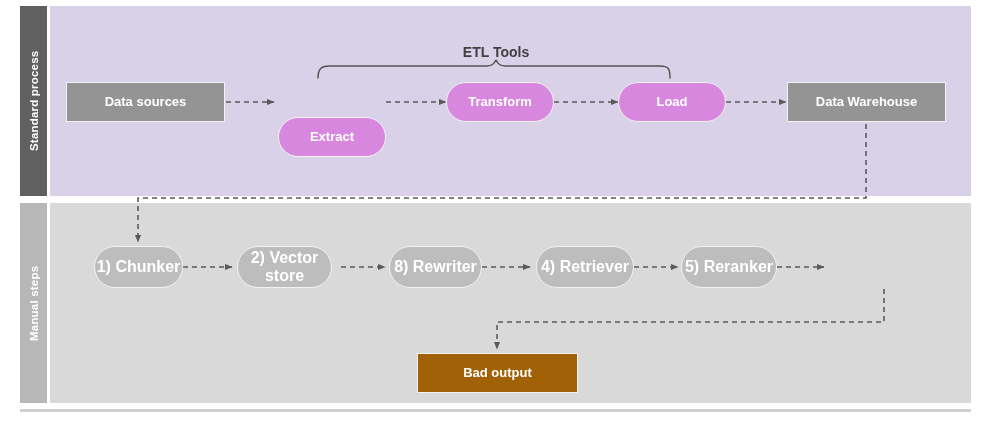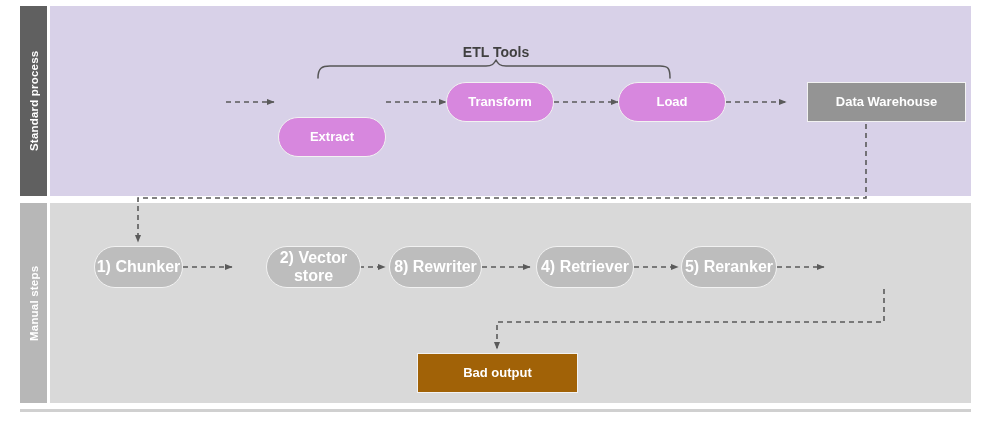--- a/index.html
+++ b/index.html
@@ -90,32 +90,33 @@
 
       <path d="M884,289 L884,322 L497,322 L497,349"></path>
     </g>
 
     <path d="M318,78 C318,68 322,66 330,66 L486,66 C492,66 494,64 496,60
              C498,64 500,66 506,66 L660,66 C668,66 670,68 670,78" fill="none" stroke="#555555" stroke-width="1.5" stroke-linecap="round" stroke-linejoin="round"></path>
   </svg>
 
   <div id="etl-label">ETL Tools</div>
 
+  <div class="node rect gray top-node" style="left:66px;width:159px;">Data sources</div>
 
   <div class="node pill purple top-node" style="left:278px;width:108px;margin-top:35px;">Extract</div>
 
   <div class="node pill purple top-node" style="left:446px;width:108px;">Transform</div>
 
   <div class="node pill purple top-node" style="left:618px;width:108px;">Load</div>
 
-  <div class="node rect gray top-node" style="left:787px;width:159px;margin-left:20px;">Data Warehouse</div>
+  <div class="node rect gray top-node" style="left:787px;width:159px;">Data Warehouse</div>
 
   <div class="node pill pillgray bot-node" style="left:94px;width:89px;">1) Chunker</div>
 
-  <div class="node pill pillgray bot-node" style="left:237px;width:95px;margin-left:29px;">2) Vector store</div>
+  <div class="node pill pillgray bot-node" style="left:237px;width:95px;">2) Vector store</div>
 
   <div class="node pill pillgray bot-node" style="left:389px;width:93px;">8) Rewriter</div>
 
   <div class="node pill pillgray bot-node" style="left:536px;width:98px;">4) Retriever</div>
 
   <div class="node pill pillgray bot-node" style="left:681px;width:96px;">5) Reranker</div>
 
 
   <div class="node rect yellow" style="left:417px;top:353px;width:161px;height:40px;font-size:13px;">Bad output</div>
 

